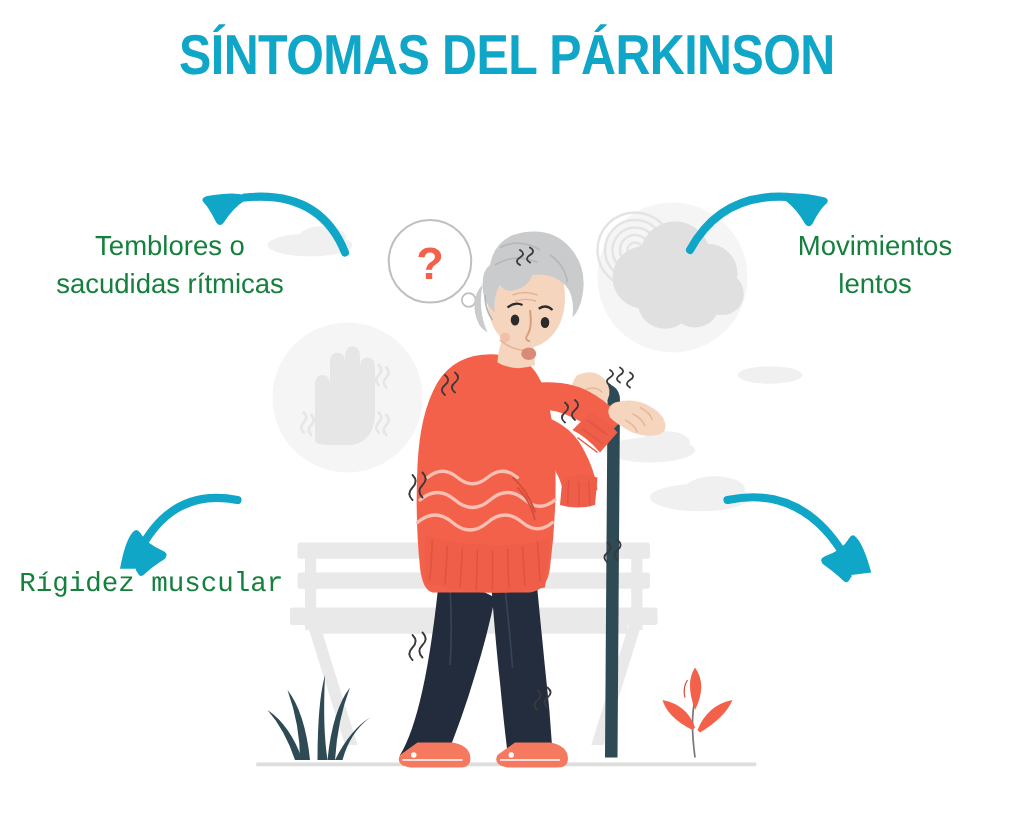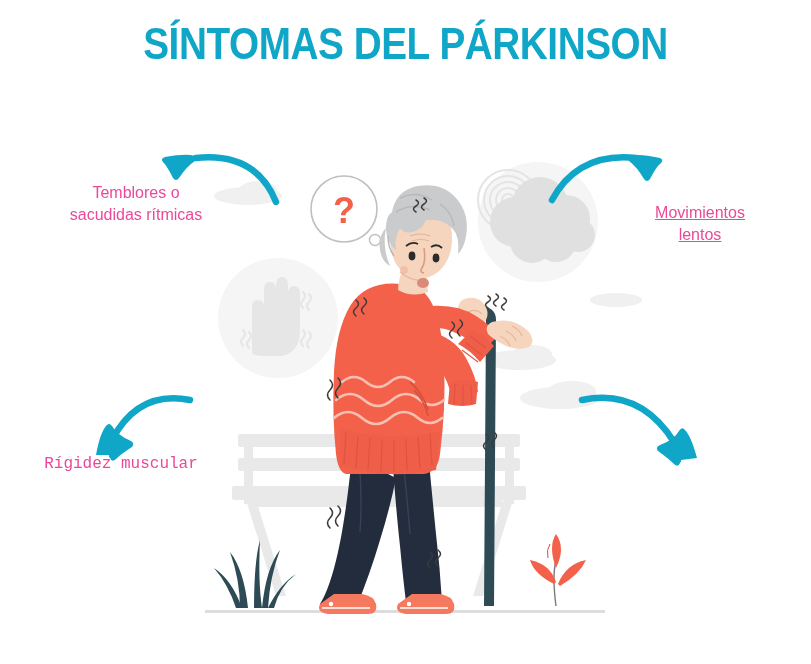--- a/index.html
+++ b/index.html
@@ -31,29 +31,29 @@
     letter-spacing: -0.5px;
     color: #0FA6C8;
     transform: scaleX(0.86);
     transform-origin: 50% 50%;
     white-space: nowrap;
   }
 
   
   .label {
     position: absolute;
-    color: #ec4899;
-    font-size: 16px;
+    color: #15803d;
+    font-size: 22px;
     line-height: 1.38;
     font-family: "Liberation Sans", sans-serif;
     text-align: center;
     white-space: pre-line;
   }
   #label-tremor   { left: 6px;   top: 182px; width: 260px; }
-  #label-slow     { left: 600px; top: 202px; width: 200px; text-decoration: underline; }
+  #label-slow     { left: 600px; top: 182px; width: 200px; }
   #label-rigidity { left: 6px;   top: 453px; width: 230px; font-family: Liberation Mono, monospace; }
   #label-speech   { left: 585px; top: 453px; width: 222px; }
 
   
   .layer {
     position: absolute;
     left: 0;
     top: 0;
     width: 811px;
     height: 664px;

